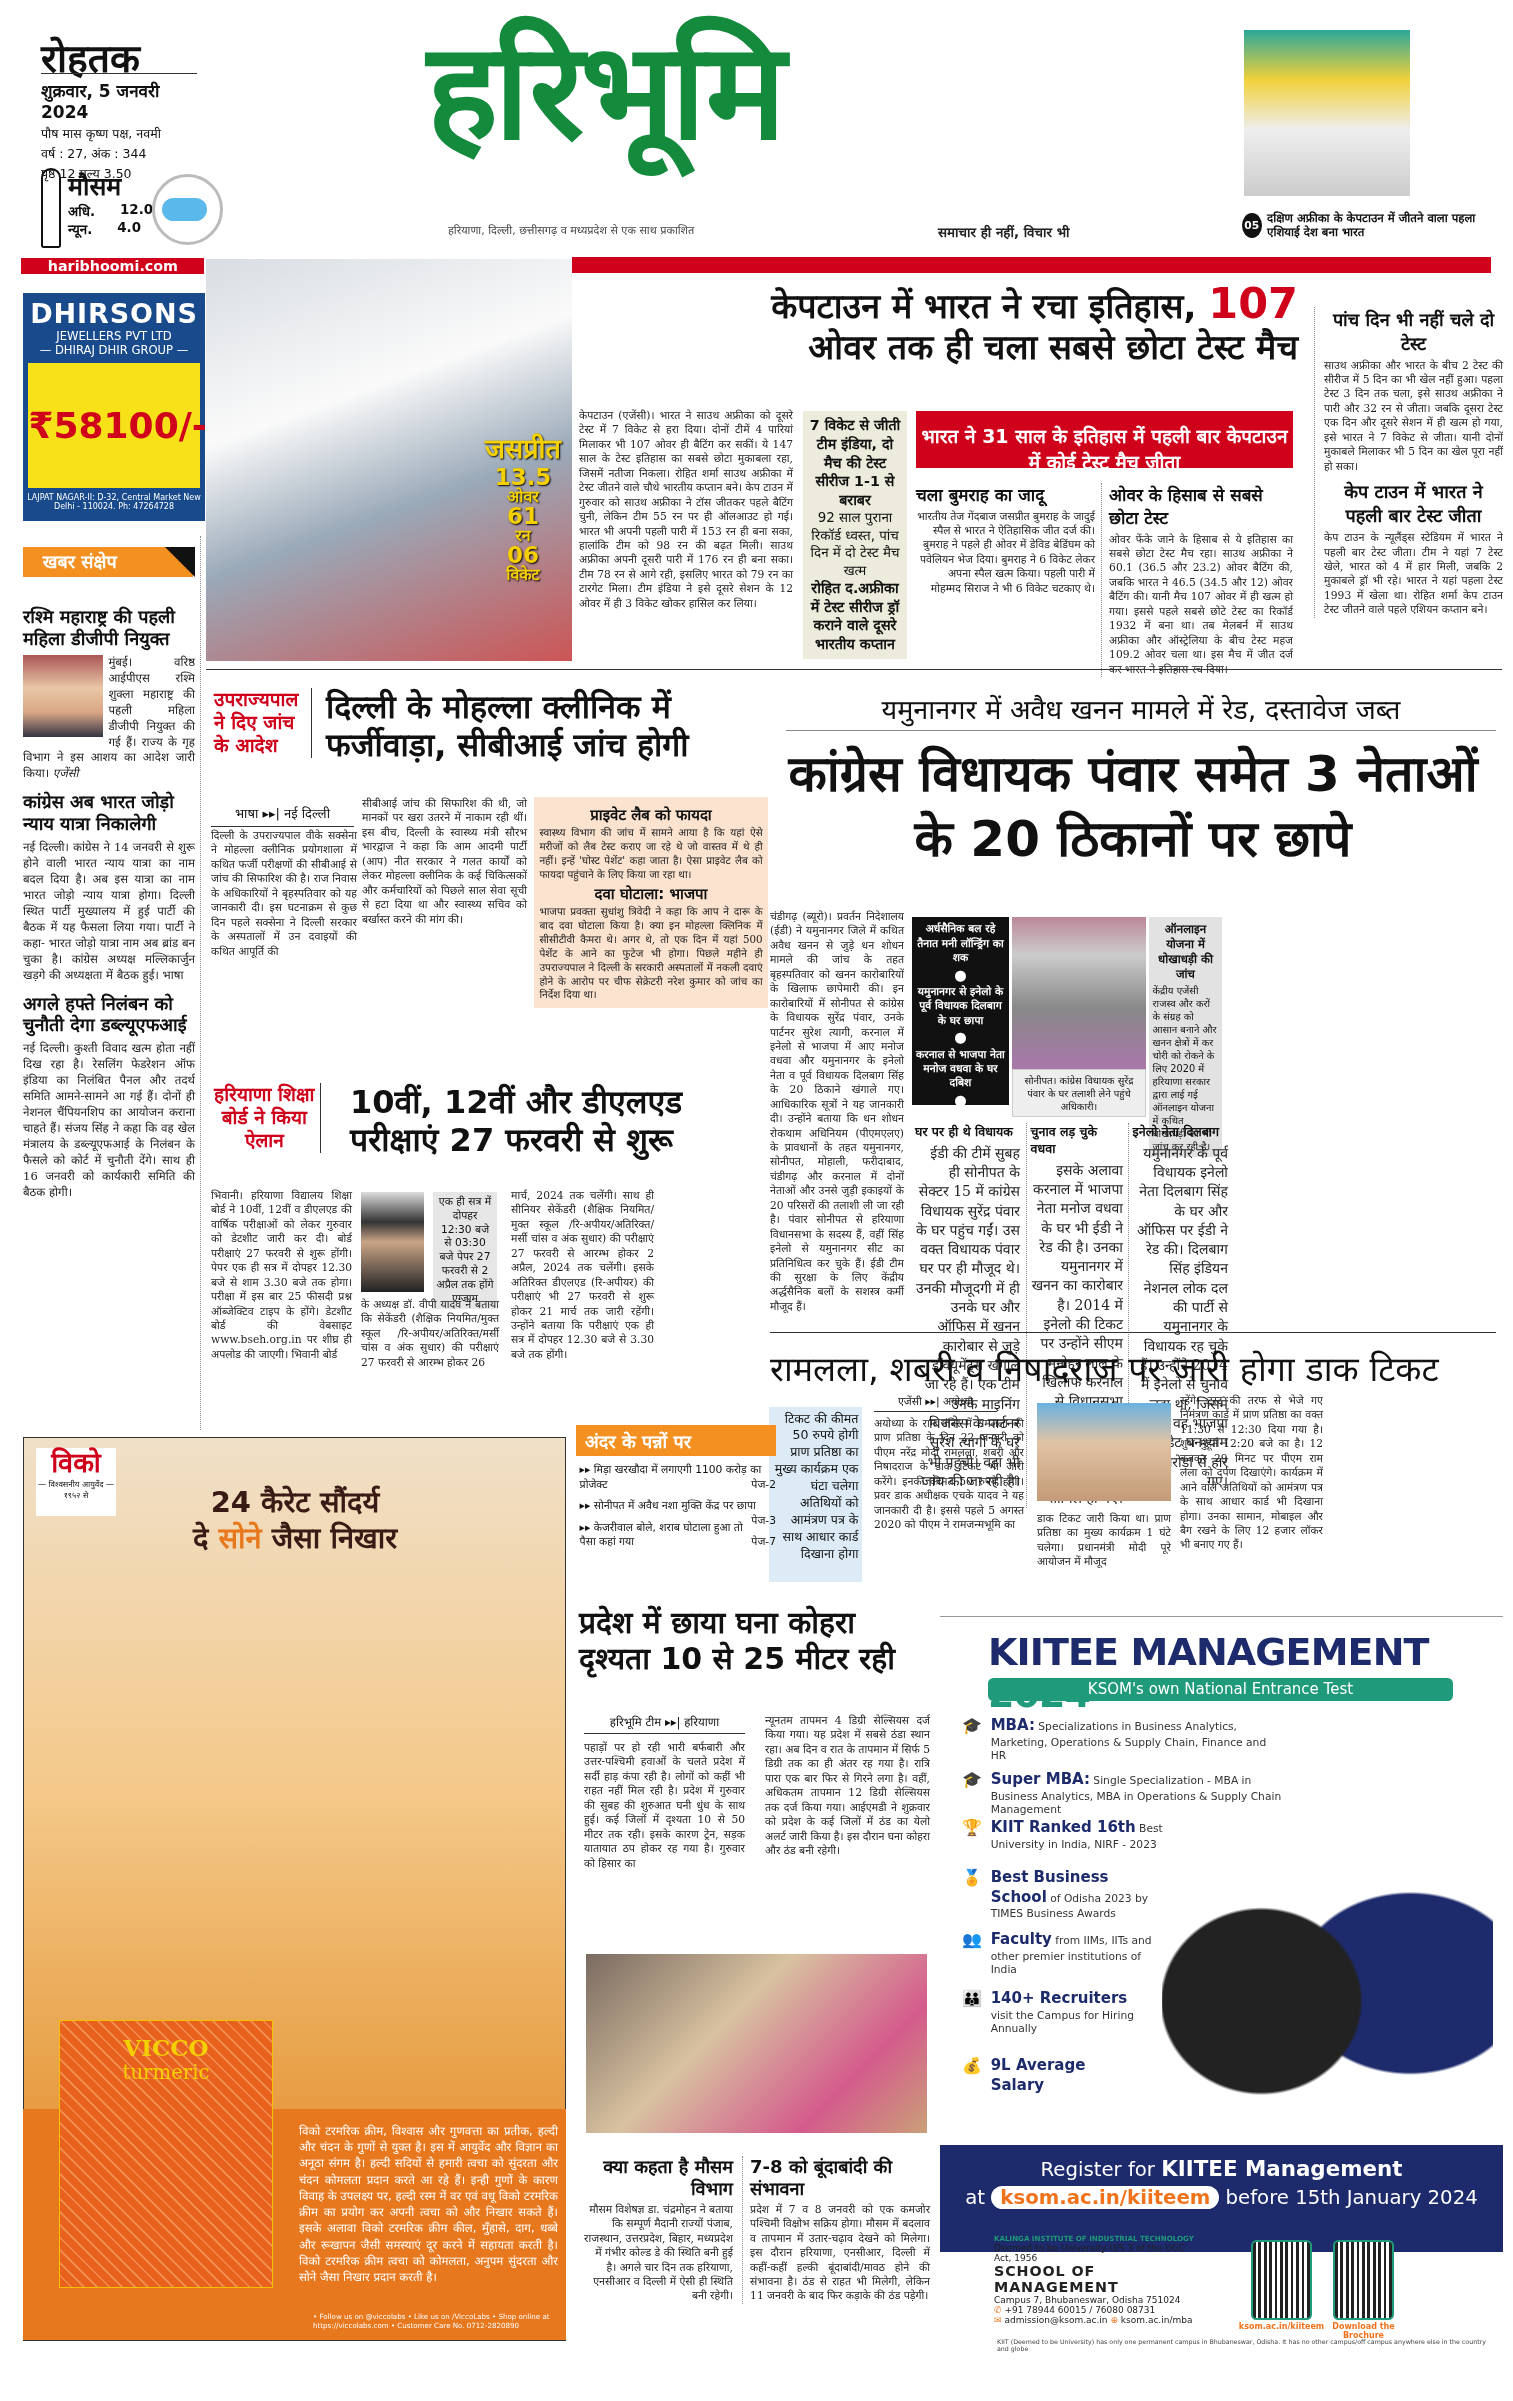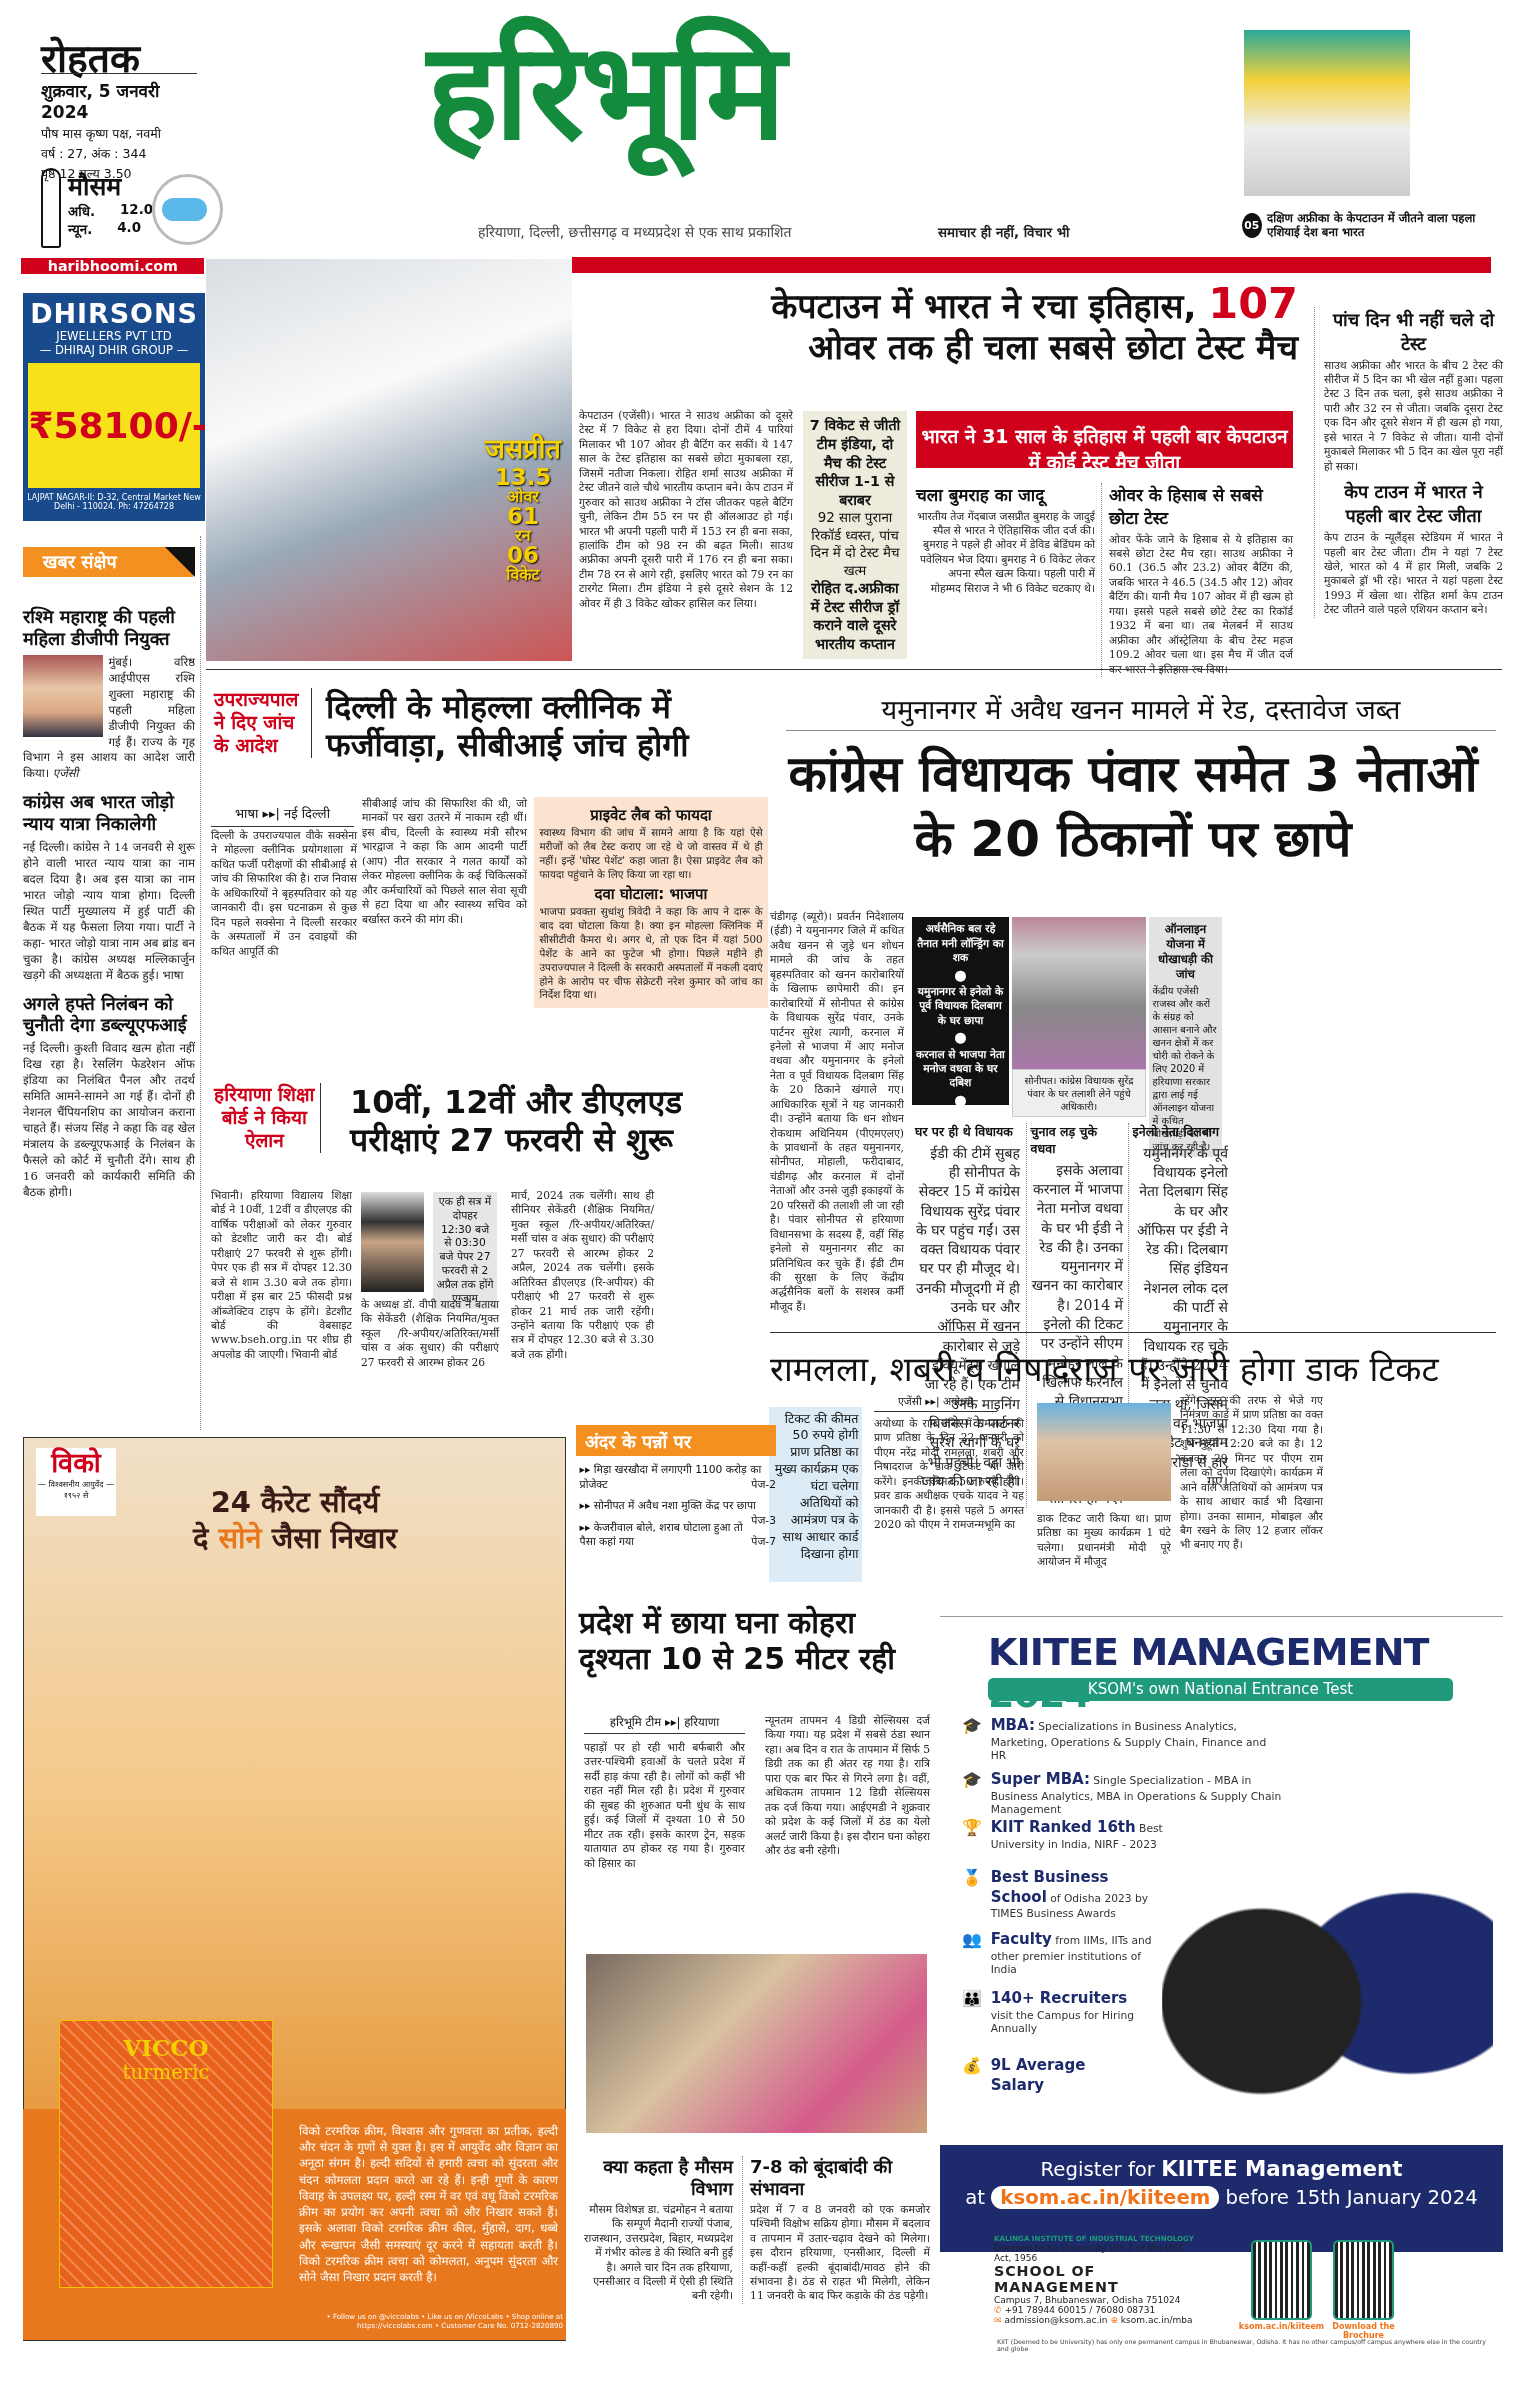--- a/index.html
+++ b/index.html
@@ -16,21 +16,21 @@
 #dateblock .d1{font-size:17px;font-weight:bold}
 #dateblock .d2{font-size:12.5px;line-height:1.3;margin-top:3.6px}
 #weather{left:41px;top:168px;width:156px}
 #weather .t{font-size:25px;font-weight:bold;margin-left:27px}
 #weather .row{font-size:13.4px;font-weight:bold;margin-left:27px;display:flex;gap:25px}
 .thermo{position:absolute;left:0;top:0;width:19.7px;height:80px;border:2.7px solid #111;border-radius:9.8px 9.8px 2.7px 2.7px}
 .cloud{position:absolute;left:152px;top:174px;width:71px;height:71px;border:3.6px solid #bbb;border-radius:50%}
 .cloud::after{content:"";position:absolute;left:7.1px;top:21.4px;width:45px;height:23px;background:#5bb8ea;border-radius:12.5px}
 #site{left:21.4px;top:258px;width:183px;height:16px;background:#d0021b;color:#fff;font-weight:bold;font-size:14.3px;text-align:center;line-height:16px}
 #logo{left:427px;top:25px;font-size:134px;font-weight:bold;color:#138a3c;letter-spacing:-3.6px;font-family:"DejaVu Sans",sans-serif;line-height:1}
-#tagline1{left:478px;top:222px;font-size:14px;color:#444}
+#tagline1{left:448px;top:222px;font-size:11px;color:#444}
 #tagline2{left:938px;top:223px;font-size:13.4px;font-weight:bold;color:#222}
 #topphoto{left:1244px;top:30px;width:105px;height:166px;background:linear-gradient(180deg,#2aa89a 0%,#f2d13a 30%,#eee 60%,#ccc 100%)}
 #teaser{left:1242px;top:211px;width:268px;display:flex;gap:5.4px;align-items:center}
 #teaser .num{width:25px;height:25px;border-radius:50%;background:#111;color:#fff;font-weight:bold;font-size:10.7px;display:flex;align-items:center;justify-content:center}
 #teaser .txt{font-size:11.6px;font-weight:bold;line-height:1.25}
 #redbar{left:207px;top:257px;width:1283px;height:16px;background:#d0021b}
 
 #bumrah{left:206px;top:259px;width:366px;height:402px;background:linear-gradient(160deg,#d8dde2 0%,#fafafa 35%,#9aa9b8 60%,#c55 100%)}
 #bstats{left:474px;top:429px;width:98px;text-align:center;color:#f5d000;font-weight:bold;text-shadow:0.9px 0.9px 1.8px #000}
 #bstats .name{font-size:27px}
@@ -117,21 +117,21 @@
 #imd1 .subh,#imd2 .subh{font-size:18px;line-height:1.2}
 
 #vicco{left:23px;top:1437px;width:543px;height:904px;background:linear-gradient(180deg,#f0e0c8 0%,#f4c888 40%,#e8a24a 70%,#e8781e 100%);border:1.8px solid #333}
 #viccologo{left:36px;top:1448px;width:80px;height:68px;background:#fff;text-align:center}
 #viccologo .n{color:#d0021b;font-size:27px;font-weight:bold;line-height:1.1}
 #viccologo .s{font-size:8px}
 #viccohl{left:152px;top:1484px;width:286px;font-size:29px;color:#3a1a14;text-align:center;line-height:1.25}
 #viccohl .o{color:#e8781e}
 #viccopanel{left:23px;top:2109px;width:543px;height:231px;background:#e8781e}
 #viccotext{left:299px;top:2123px;width:259px;color:#fff;font-size:11.6px;line-height:1.4;text-align:justify}
-#viccofoot{left:313px;top:2312px;width:250px;color:#fff;font-size:7.1px;text-align:right}
+#viccofoot{left:313px;top:2312px;width:250px;color:#fff;font-size:7.1px;text-align:left}
 #viccoproduct{left:59px;top:2020px;width:214px;height:268px;background:repeating-linear-gradient(45deg,#e8621e 0 7.1px,#f08a4a 7.1px 9px);border:1.8px solid #f5c100}
 #viccoproduct .b{color:#f5d000;font-weight:bold;font-size:23px;text-align:center;margin-top:12.5px;font-family:"DejaVu Serif",serif}
 #viccoproduct .t{color:#f5d000;font-size:19.7px;text-align:center;font-family:"DejaVu Serif",serif}
 
 #kiit{left:940px;top:1616px;width:563px;height:731px;background:#fff;border-top:1.8px solid #999}
 #kiithl{left:988px;top:1632px;width:474px;font-size:38px;color:#1d2a6b;font-weight:bold;line-height:1.1;letter-spacing:-0.9px}
 #kiithl .g{color:#1f9a7a}
 #kiitsub{left:988px;top:1678px;width:465px;height:23px;background:#1f9a7a;color:#fff;text-align:center;font-size:15px;border-radius:5.4px;line-height:23px}
 .kitem{position:absolute;left:962px;width:322px;display:flex;gap:9px}
 .kitem .ic{color:#f0731c;font-size:16px;width:19.7px;text-align:center}

